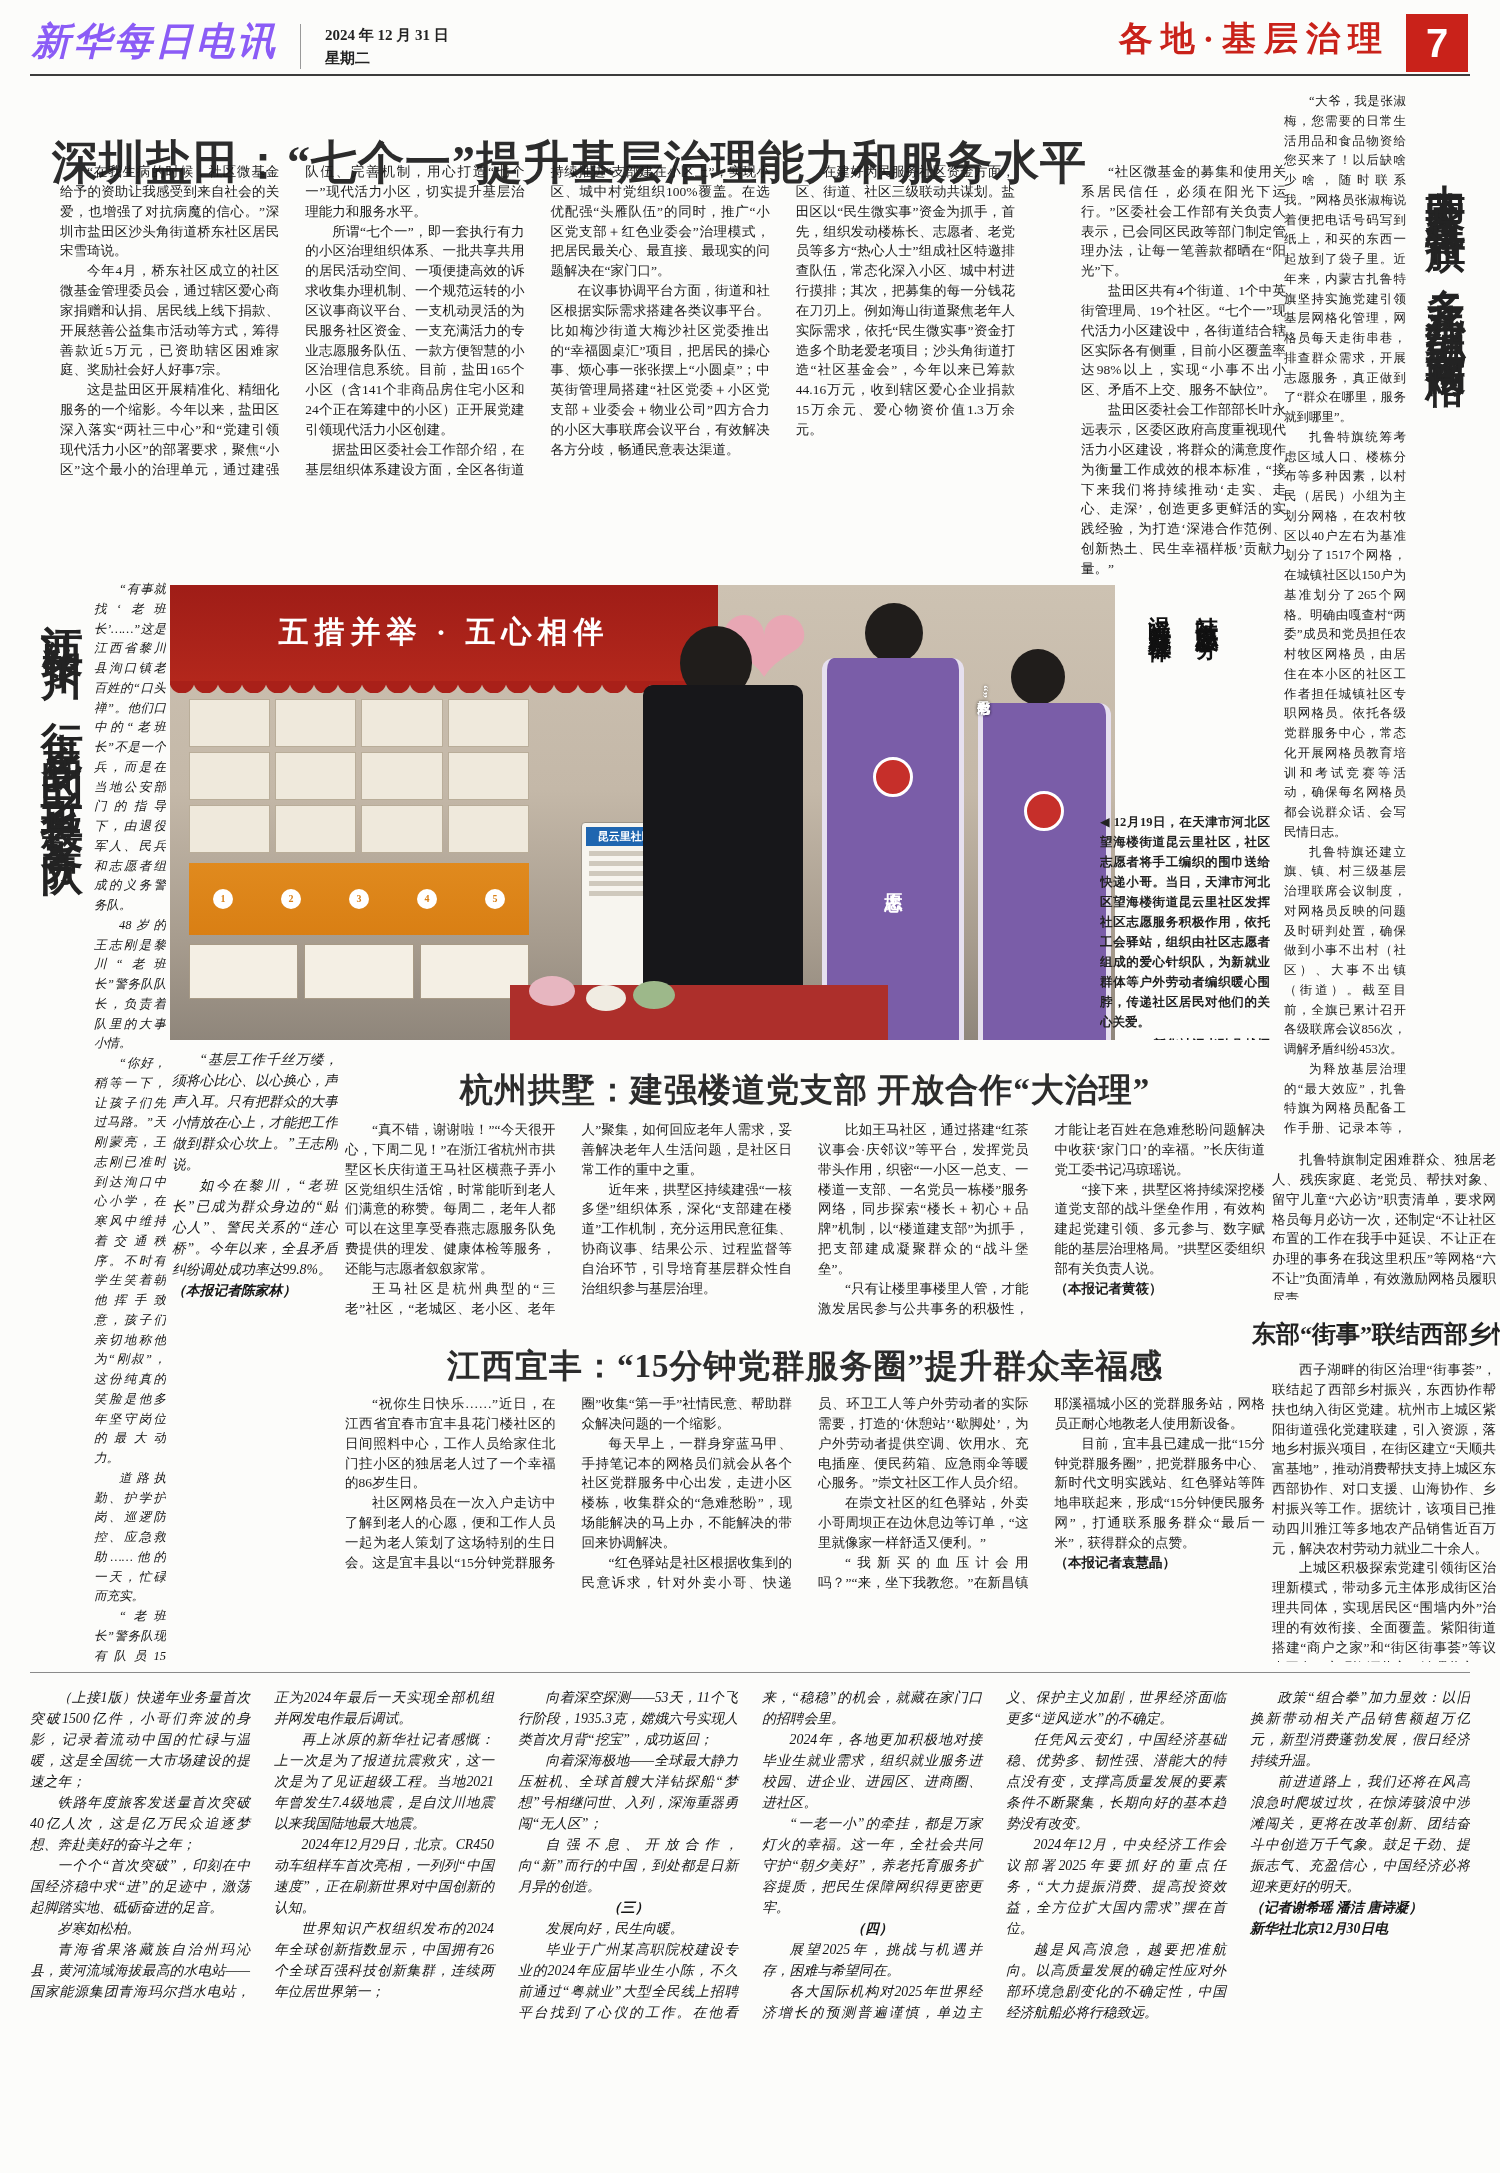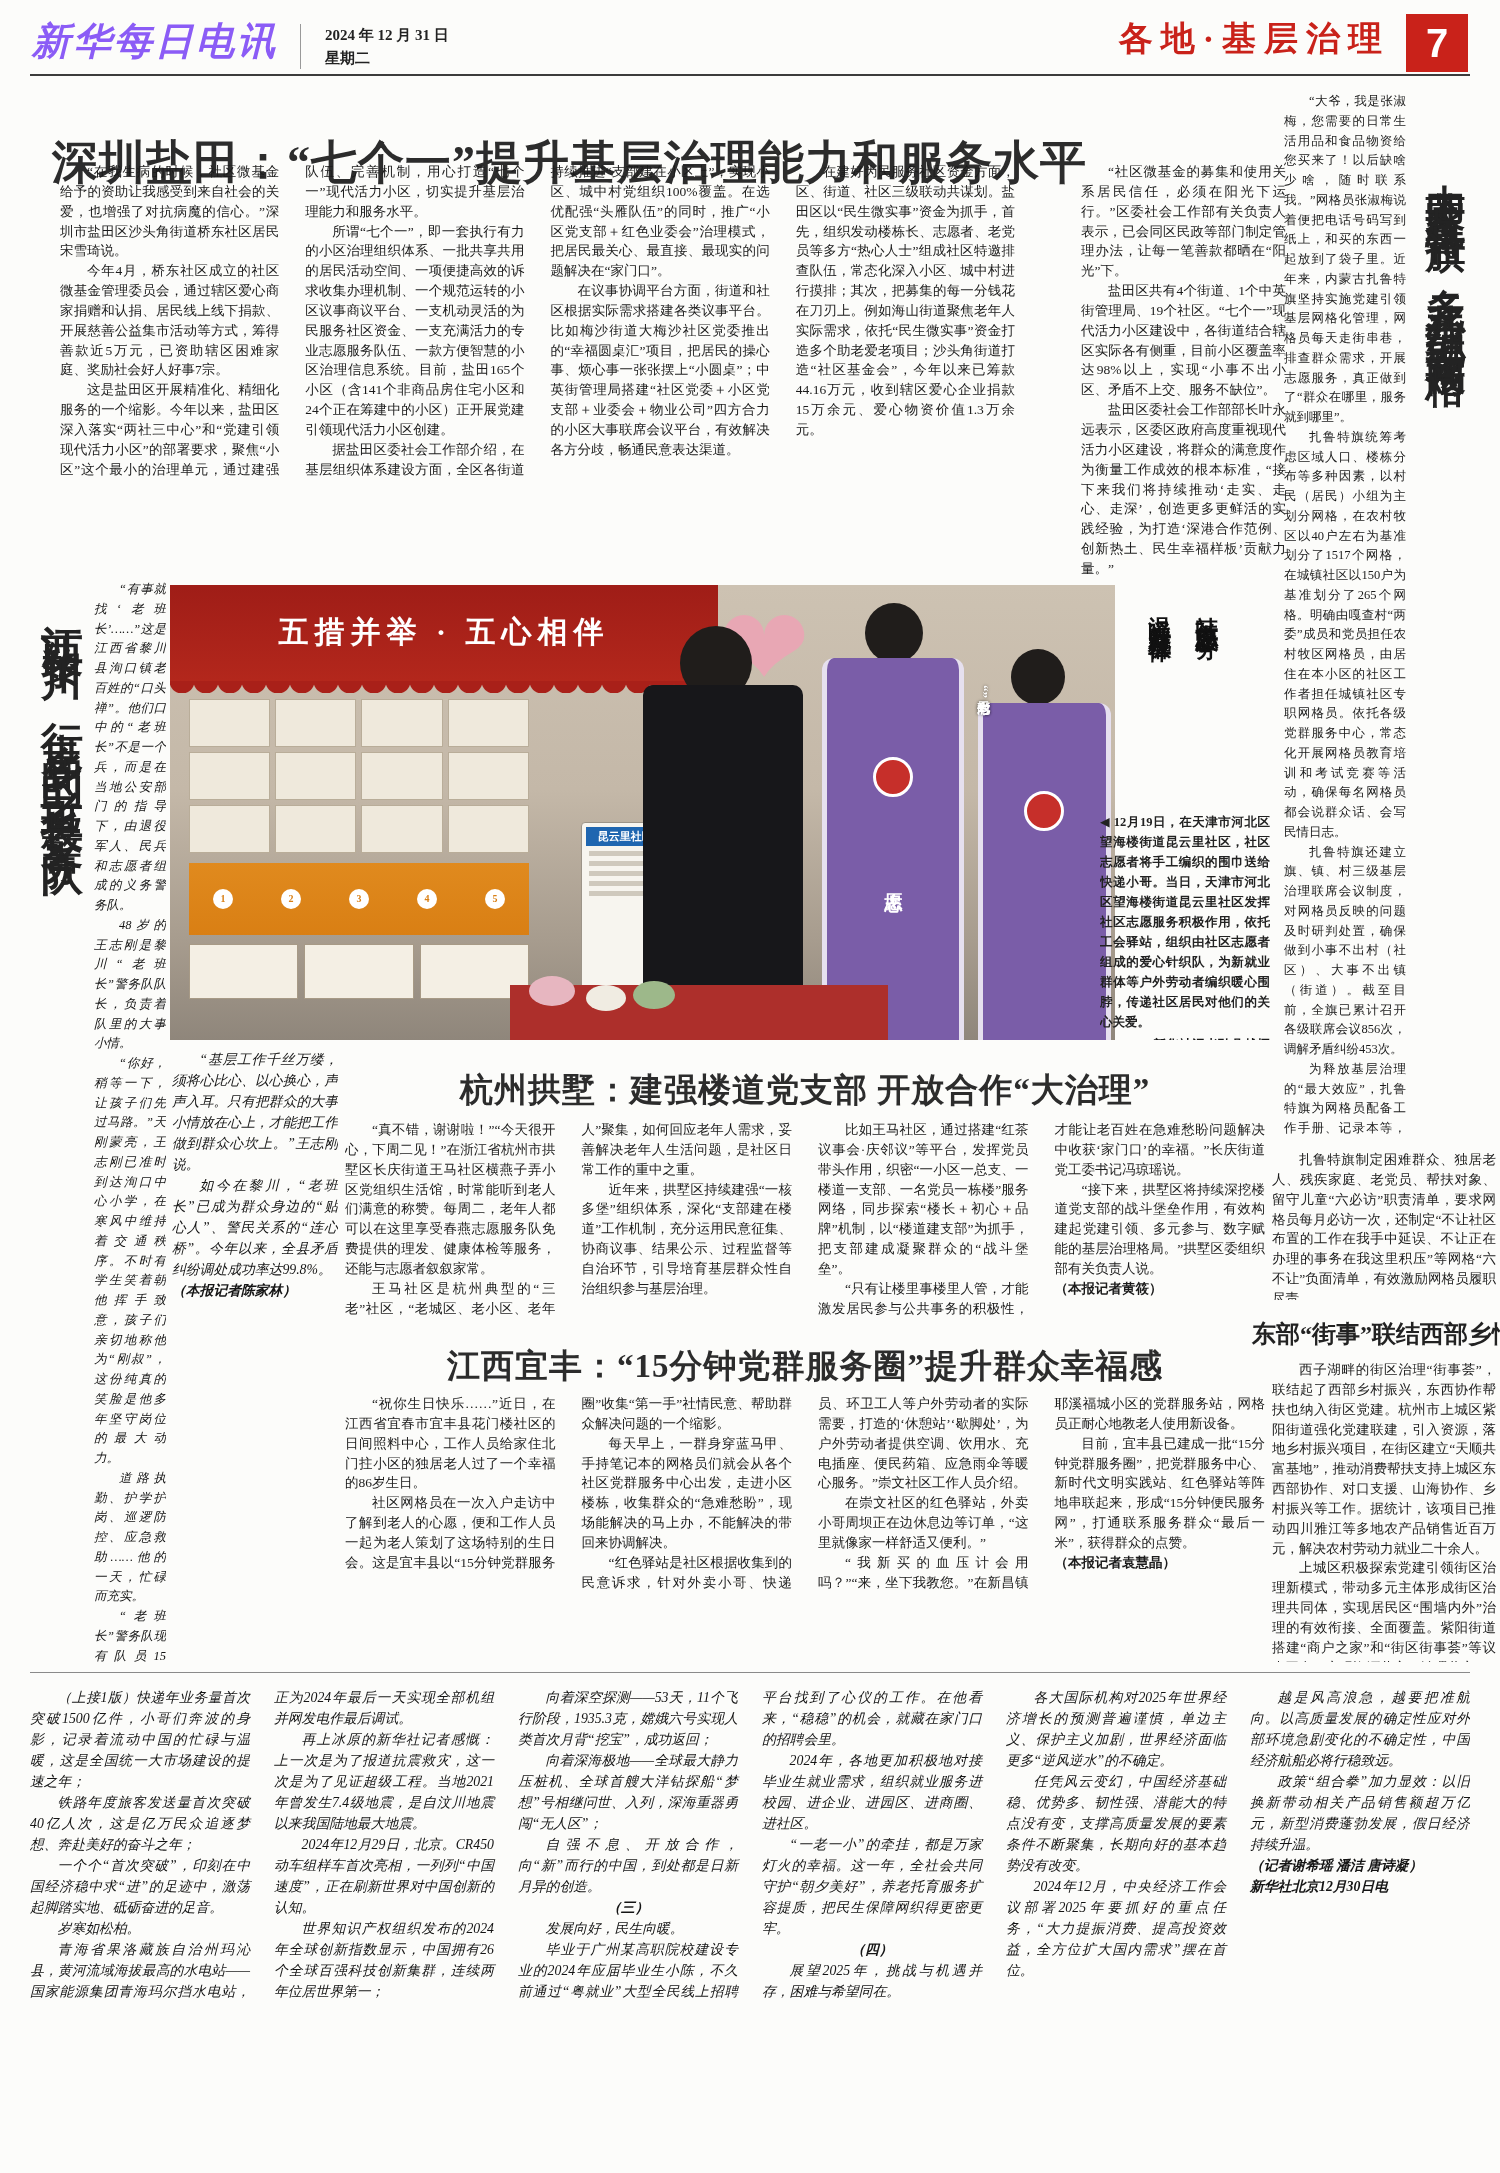--- a/index.html
+++ b/index.html
@@ -246,18 +246,19 @@
         <p>毕业于广州某高职院校建设专业的2024年应届毕业生小陈，不久前通过“粤就业”大型全民线上招聘平台找到了心仪的工作。在他看来，“稳稳”的机会，就藏在家门口的招聘会里。</p>
         <p>2024年，各地更加积极地对接毕业生就业需求，组织就业服务进校园、进企业、进园区、进商圈、进社区。</p>
         <p>“一老一小”的牵挂，都是万家灯火的幸福。这一年，全社会共同守护“朝夕美好”，养老托育服务扩容提质，把民生保障网织得更密更牢。</p>
         <p class="centermark">（四）</p>
         <p>展望2025年，挑战与机遇并存，困难与希望同在。</p>
         <p>各大国际机构对2025年世界经济增长的预测普遍谨慎，单边主义、保护主义加剧，世界经济面临更多“逆风逆水”的不确定。</p>
         <p>任凭风云变幻，中国经济基础稳、优势多、韧性强、潜能大的特点没有变，支撑高质量发展的要素条件不断聚集，长期向好的基本趋势没有改变。</p>
         <p>2024年12月，中央经济工作会议部署2025年要抓好的重点任务，“大力提振消费、提高投资效益，全方位扩大国内需求”摆在首位。</p>
         <p>越是风高浪急，越要把准航向。以高质量发展的确定性应对外部环境急剧变化的不确定性，中国经济航船必将行稳致远。</p>
         <p>政策“组合拳”加力显效：以旧换新带动相关产品销售额超万亿元，新型消费蓬勃发展，假日经济持续升温。</p>
+        <p>前进道路上，我们还将在风高浪急时爬坡过坎，在惊涛骇浪中涉滩闯关，更将在改革创新、团结奋斗中创造万千气象。鼓足干劲、提振志气、充盈信心，中国经济必将迎来更好的明天。</p>
       </div>
     <p class="byline">（记者谢希瑶 潘洁 唐诗凝）</p>
     <p class="byline">新华社北京12月30日电</p>
   </div>
 
 </div>
 
 </body></html>

